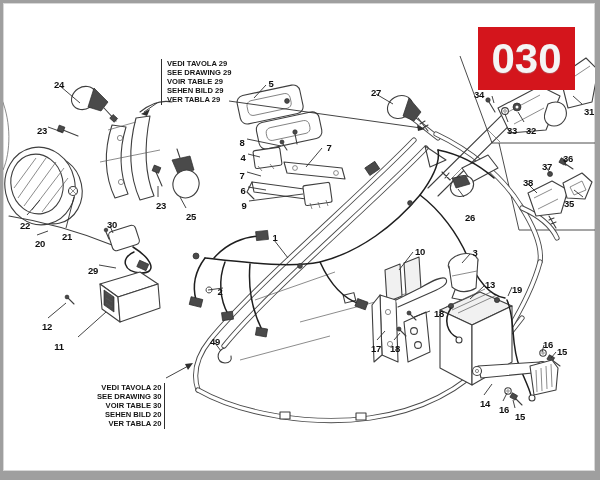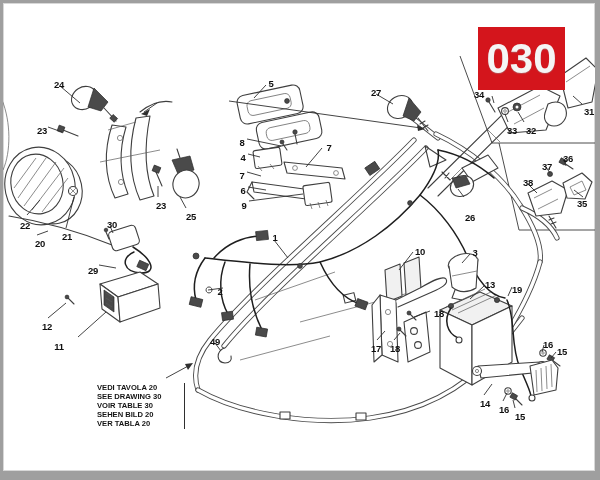--- a/index.html
+++ b/index.html
@@ -19,22 +19,22 @@
   .leader{stroke:#2f2f2f;stroke-width:.9;fill:none;}
   .divline{stroke:#4c4c4c;stroke-width:1;fill:none;}
   .arrow{fill:#2f2f2f;stroke:none;}
   .pl{position:absolute;transform:translate(-50%,-50%);
       font-weight:bold;font-size:9.5px;color:#101010;letter-spacing:-.2px;}
   .note{position:absolute;font-weight:bold;font-size:7.6px;line-height:1.2;
         color:#141414;white-space:nowrap;}
   .note div{display:block;}
   .note-top{left:158px;top:56px;border-left:1.2px solid #2f2f2f;padding-left:5px;}
   .note-bottom{left:94px;top:380px;border-right:1.2px solid #2f2f2f;
-               padding-right:22px;}
-  .badge{position:absolute;left:475px;top:24px;width:87px;height:63px;
+               padding-right:2px;text-align:right;}
+  .badge{position:absolute;left:475px;top:24px;width:97px;height:63px;
          background:#d4151c;color:#f5f5f5;display:flex;align-items:center;
          justify-content:center;font-weight:bold;font-size:42px;
          text-shadow:0 1px 1px rgba(150,150,150,.45);}
 </style>
 </head>
 <body>
 
 <div class="page">
 
 <svg width="592" height="468" viewBox="3 3 592 468">
@@ -294,20 +294,27 @@
     <polygon class="arrow" points="425,129 417,125 418,131"></polygon>
     <path class="leader" d="M166,378 L190,365"></path>
     <polygon class="arrow" points="193,363 185,364 188,370"></polygon>
   </g>
 </svg>
 
 <div class="badge">
   <span>030</span>
 </div>
 
+<div class="note note-top">
+  <div>VEDI TAVOLA 29</div>
+  <div>SEE DRAWING 29</div>
+  <div>VOIR TABLE 29</div>
+  <div>SEHEN BILD 29</div>
+  <div>VER TABLA 29</div>
+</div>
 
 <div class="note note-bottom">
   <div>VEDI TAVOLA 20</div>
   <div>SEE DRAWING 30</div>
   <div>VOIR TABLE 30</div>
   <div>SEHEN BILD 20</div>
   <div>VER TABLA 20</div>
 </div>
 
 <div>
@@ -343,19 +350,19 @@
   <div class="pl" style="left:188px;top:213px">25</div>
   <div class="pl" style="left:467px;top:214px">26</div>
   <div class="pl" style="left:373px;top:89px">27</div>
   <div class="pl" style="left:212px;top:338px">49</div>
   <div class="pl" style="left:90px;top:267px">29</div>
   <div class="pl" style="left:109px;top:221px">30</div>
   <div class="pl" style="left:586px;top:108px">31</div>
   <div class="pl" style="left:528px;top:127px">32</div>
   <div class="pl" style="left:509px;top:127px">33</div>
   <div class="pl" style="left:476px;top:91px">34</div>
-  <div class="pl" style="left:579px;top:200px">35</div>
+  <div class="pl" style="left:566px;top:200px">35</div>
   <div class="pl" style="left:565px;top:155px">36</div>
   <div class="pl" style="left:544px;top:163px">37</div>
   <div class="pl" style="left:525px;top:179px">38</div>
 </div>
 
 </div>
 
 </body></html>

